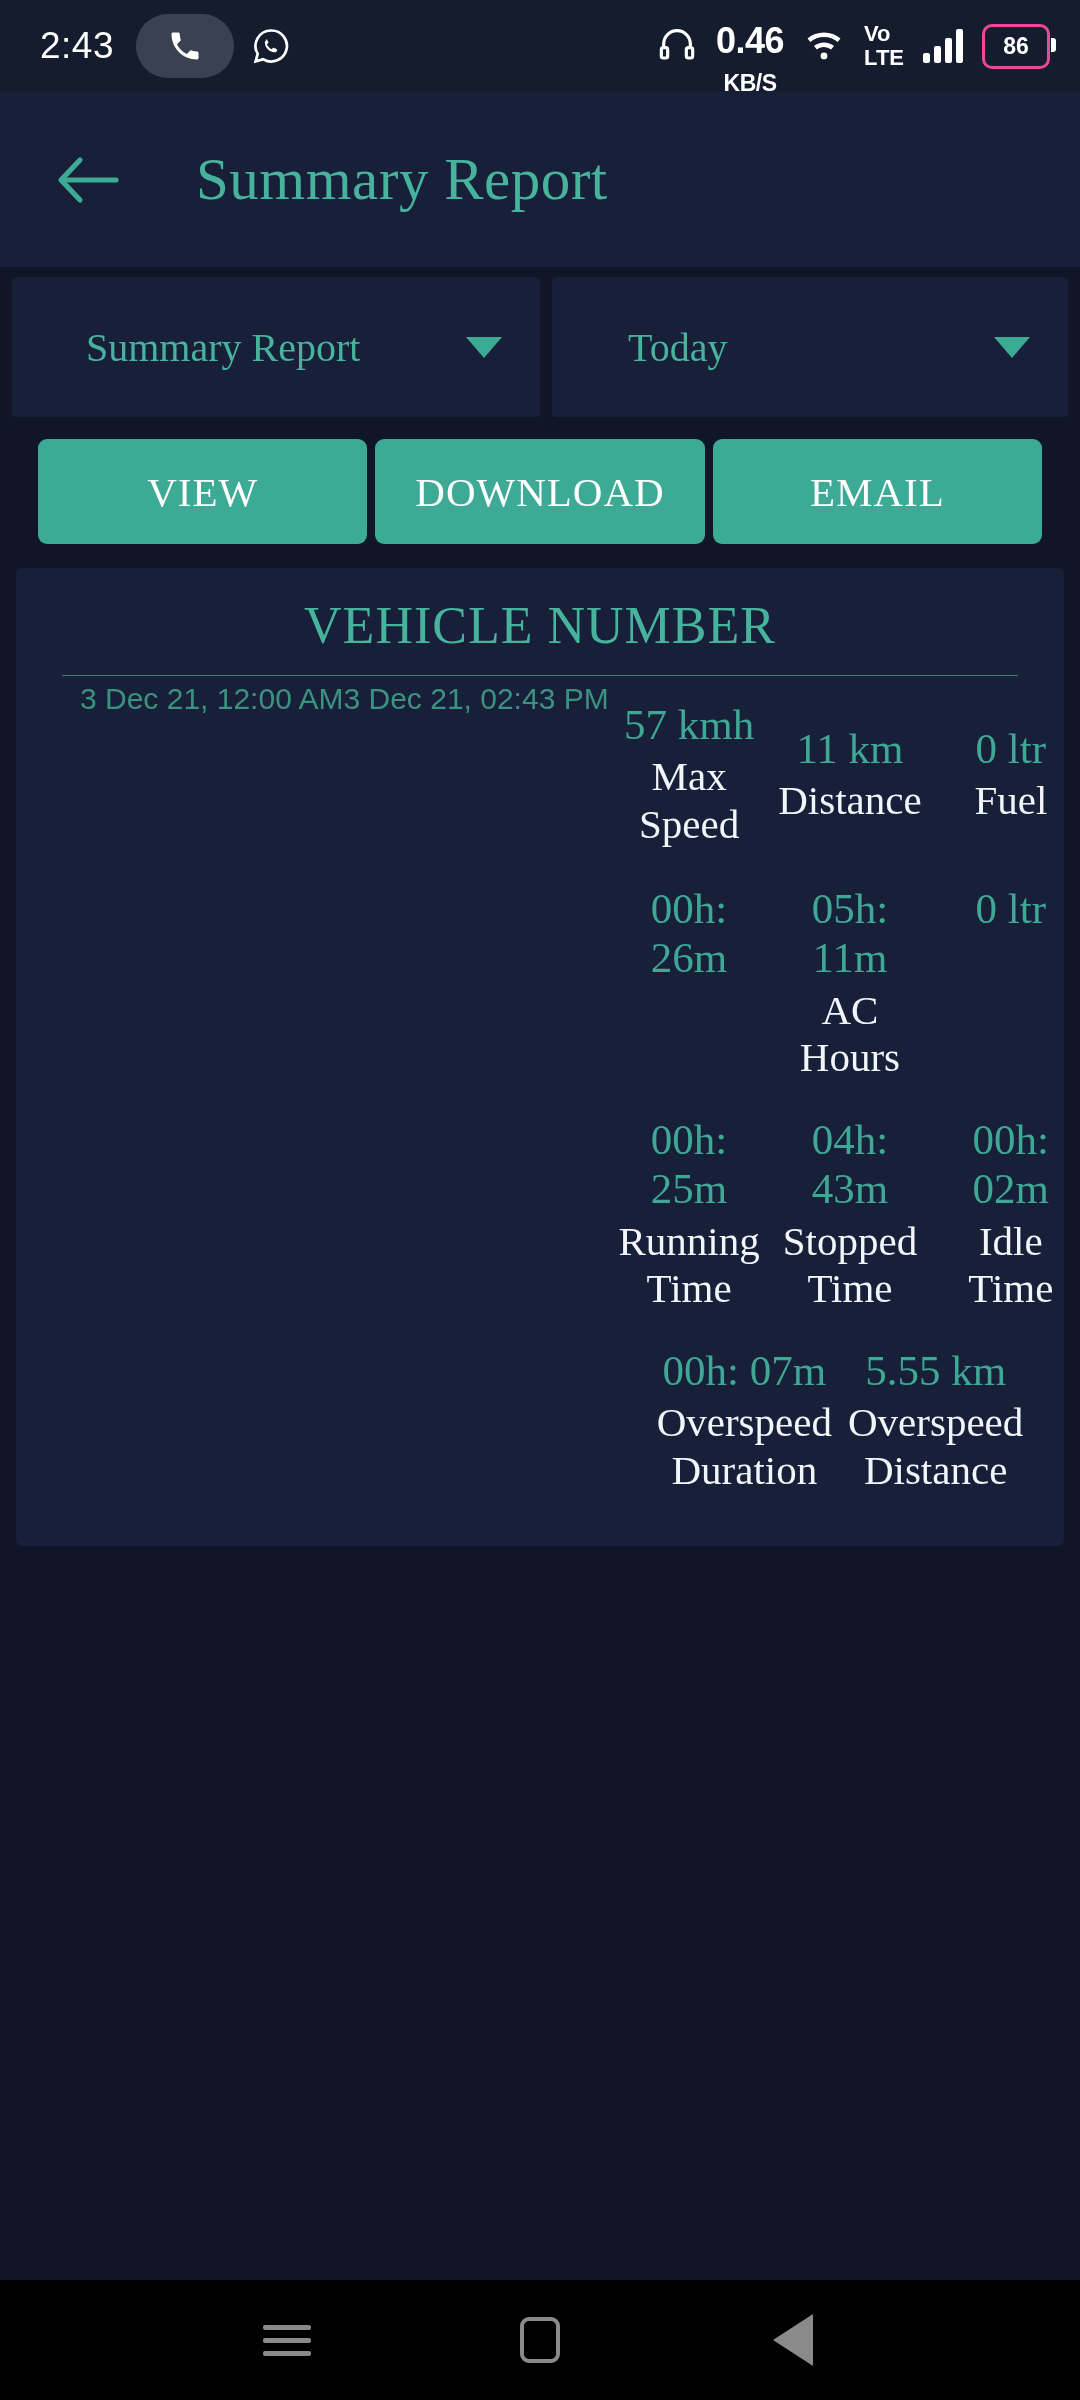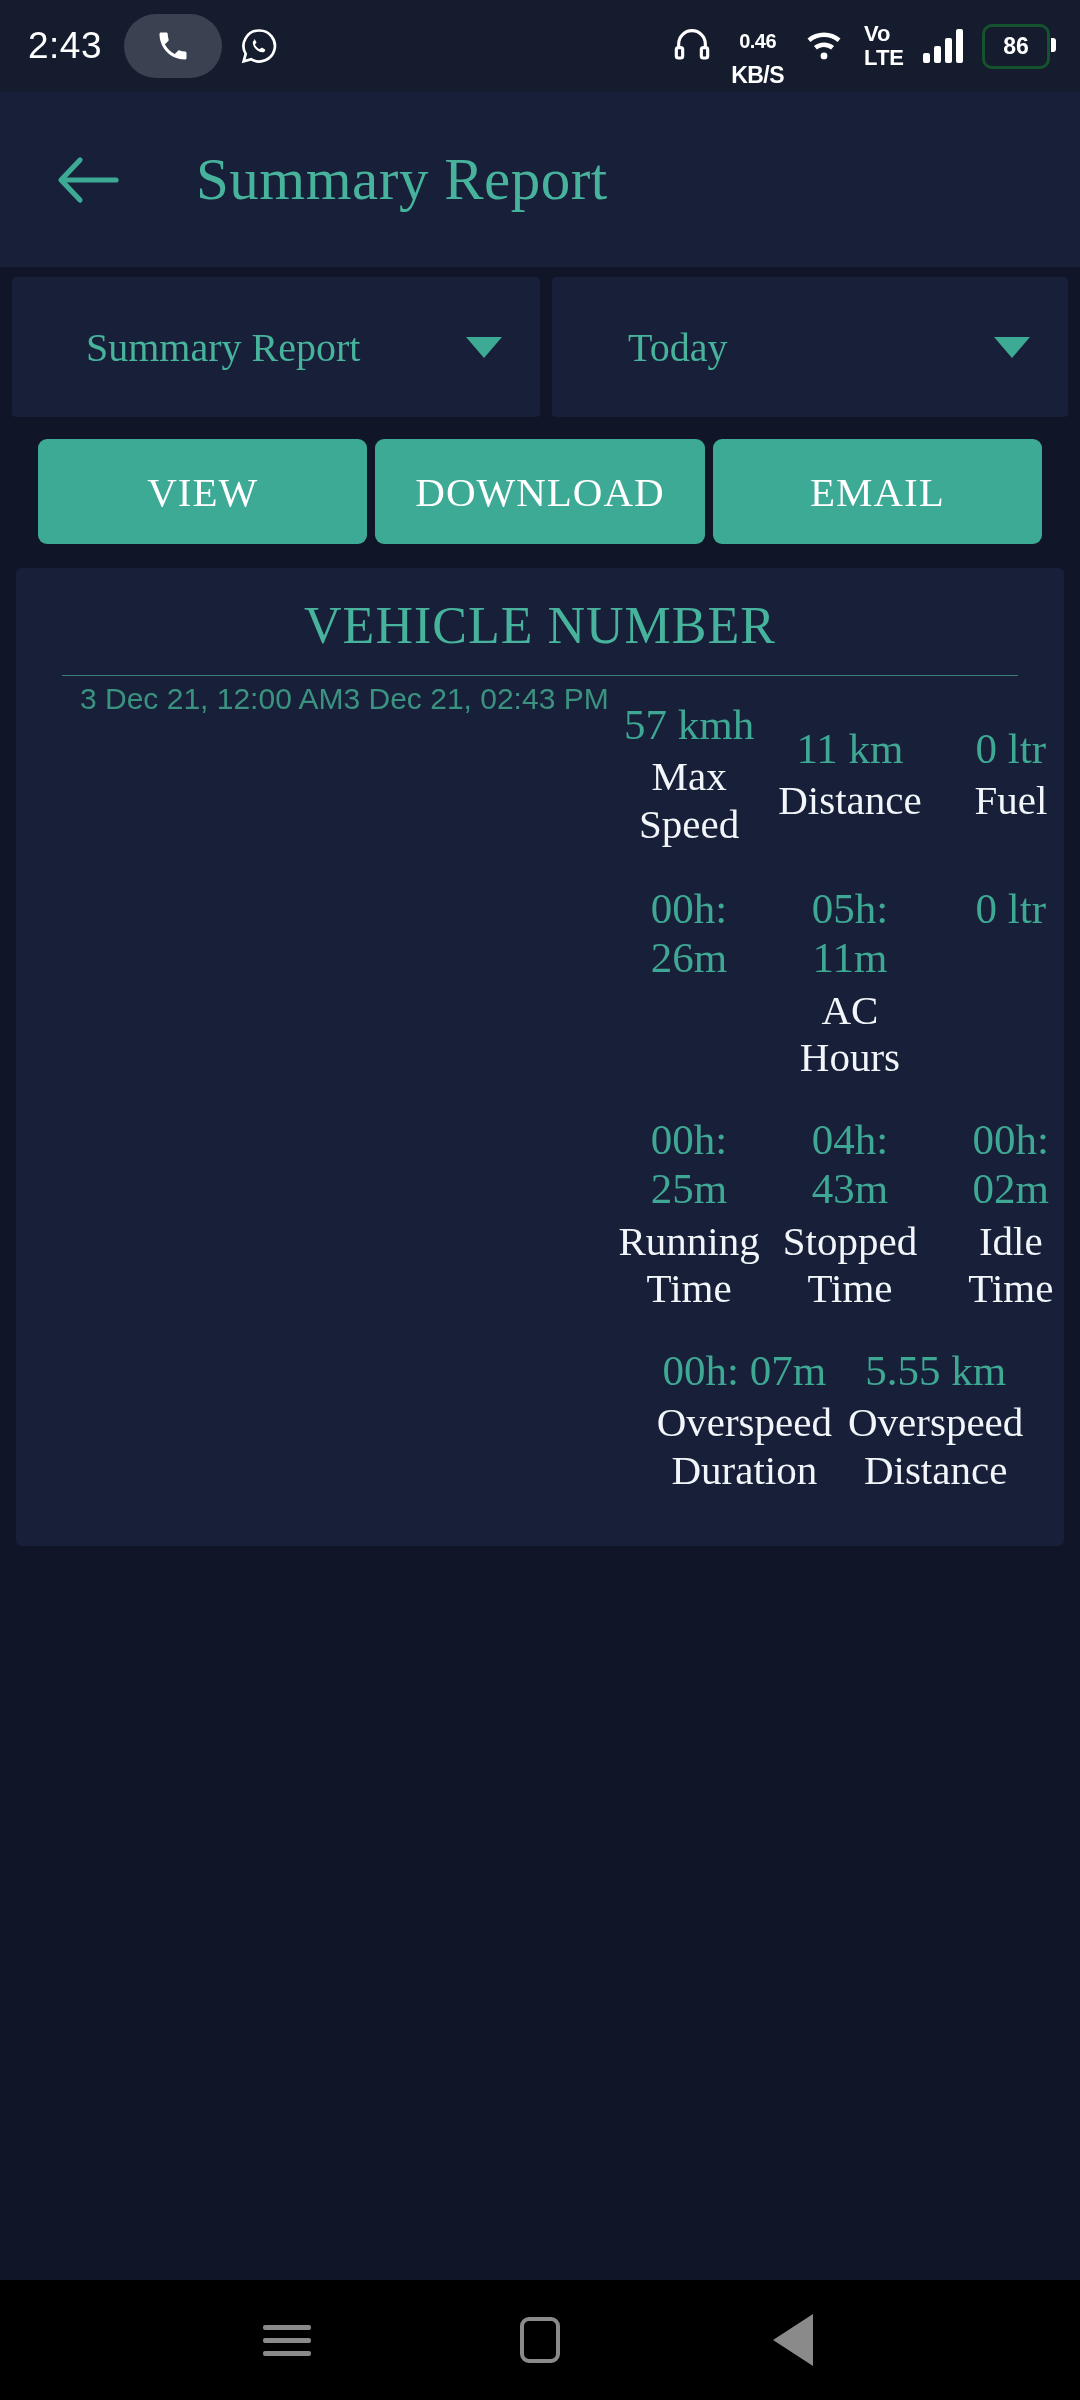--- a/index.html
+++ b/index.html
@@ -16,50 +16,50 @@
     width:1080px; height:2400px;
     background:#101527;
     display:flex; flex-direction:column;
   }
 
   
   .status-bar {
     height:92px; flex:0 0 92px;
     background:#151c2e;
     display:flex; align-items:center;
-    padding:0 30px 0 28px;
+    padding:0 30px 0 40px;
     color:#ffffff;
     font-family:"Liberation Sans", sans-serif;
   }
   .sb-left { display:flex; align-items:center; gap:0; }
   .sb-time { font-size:37px; letter-spacing:0.5px; font-weight:400; }
   .phone-pill {
     width:98px; height:64px; border-radius:34px;
     background:#3a4252;
     display:flex; align-items:center; justify-content:center;
     margin-left:22px;
   }
   .wa-icon { margin-left:18px; display:flex; align-items:center; }
   .sb-spacer { flex:1; }
   .sb-right { display:flex; align-items:center; gap:19px; }
   .net-speed {
     display:flex; flex-direction:column; align-items:center;
     line-height:1; font-weight:700;
   }
-  .net-speed .ns-val { font-size:20px; letter-spacing:-0.5px;margin-top:25px; }
+  .net-speed .ns-val { font-size:36px; letter-spacing:-0.5px;margin-top:25px; }
   .net-speed .ns-unit { font-size:23px; margin-top:13px; letter-spacing:-0.5px; }
   .volte {
     display:flex; flex-direction:column; align-items:flex-start;
     line-height:1; font-weight:700; font-size:22px;
   }
   .volte .v2 { margin-top:2px; }
   .battery {
     position:relative;
     width:68px; height:45px;
-    border:3px solid #14532d; border-radius:10px;
+    border:3px solid #ec4899; border-radius:10px;
     display:flex; align-items:center; justify-content:center;
     font-size:23px; font-weight:600;
   }
   .battery::after {
     content:""; position:absolute; right:-9px; top:11px;
     width:5px; height:14px; background:#ffffff; border-radius:0 3px 3px 0;
   }
   .sig-bars { display:flex; align-items:flex-end; gap:4px; height:34px; }
   .sig-bars i { display:block; width:7px; background:#ffffff; border-radius:2px; }
   .sig-bars i:nth-child(1){ height:10px; }

